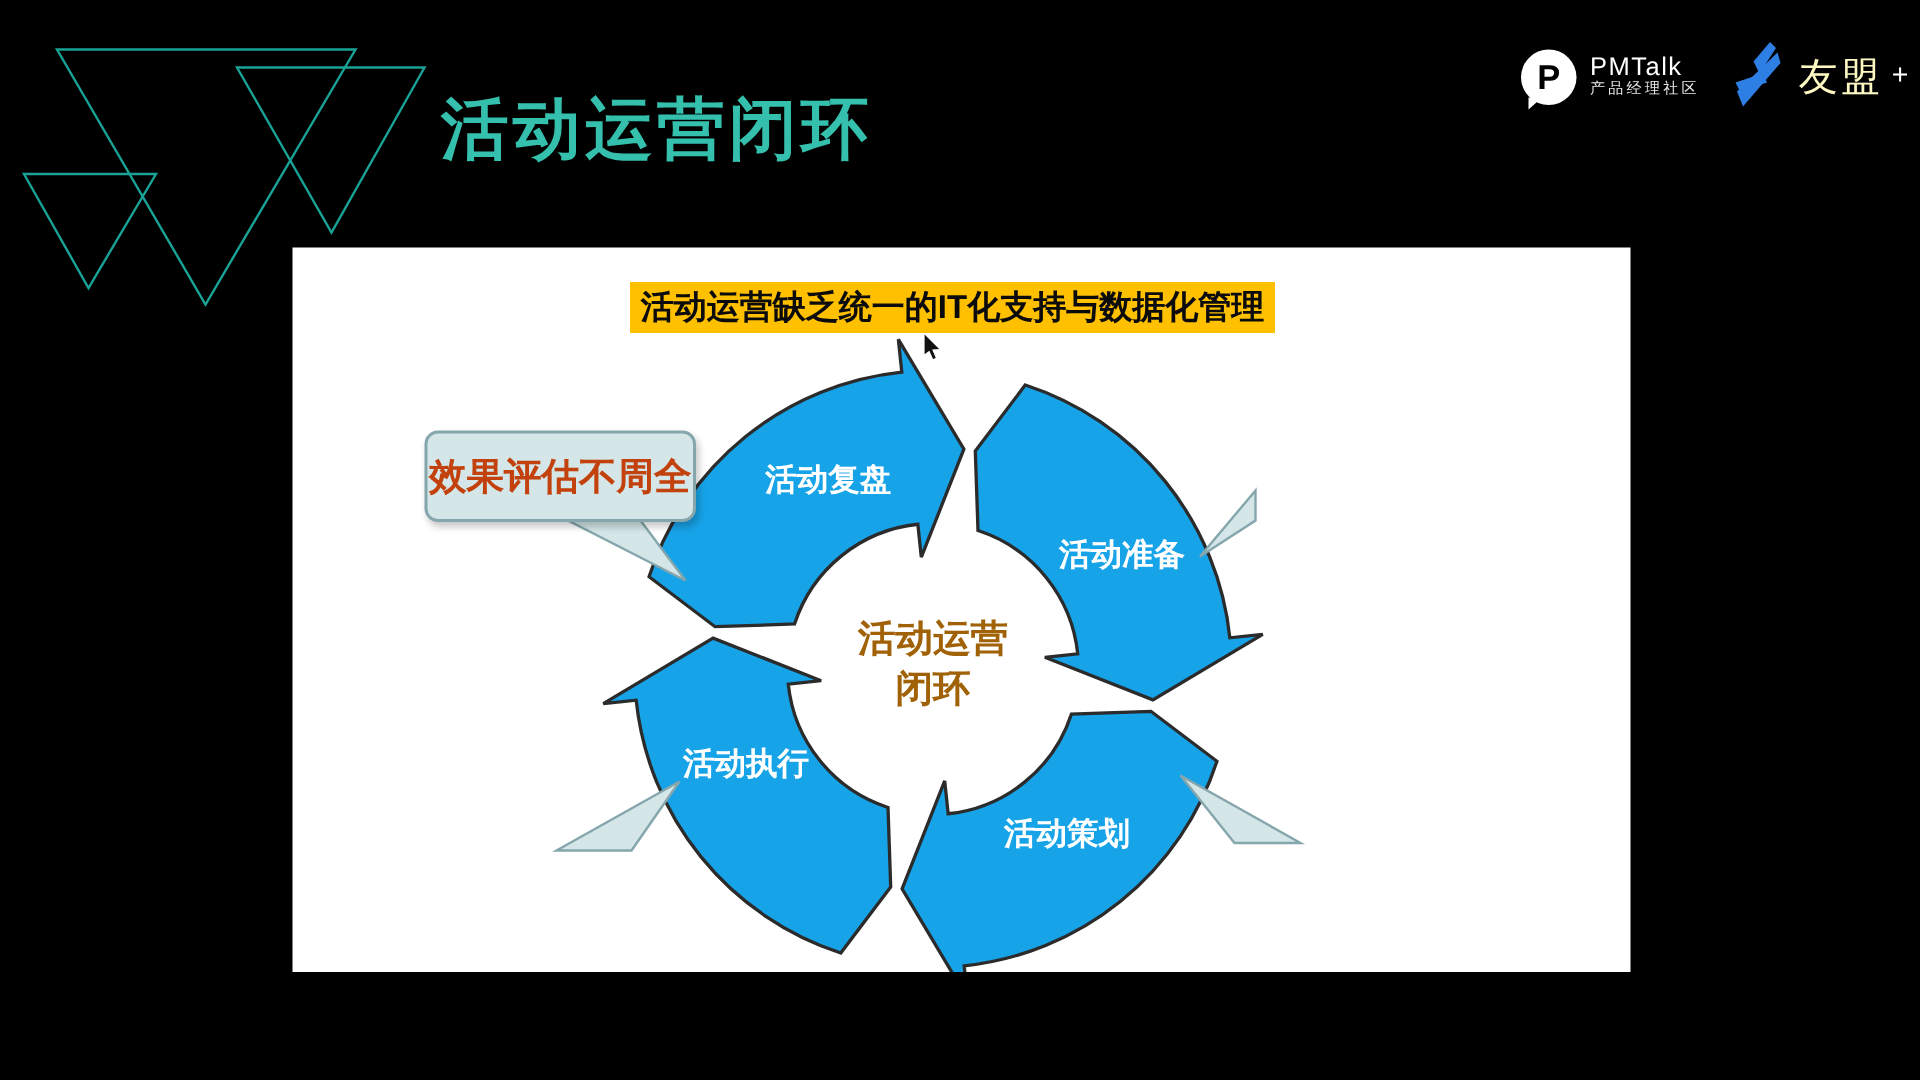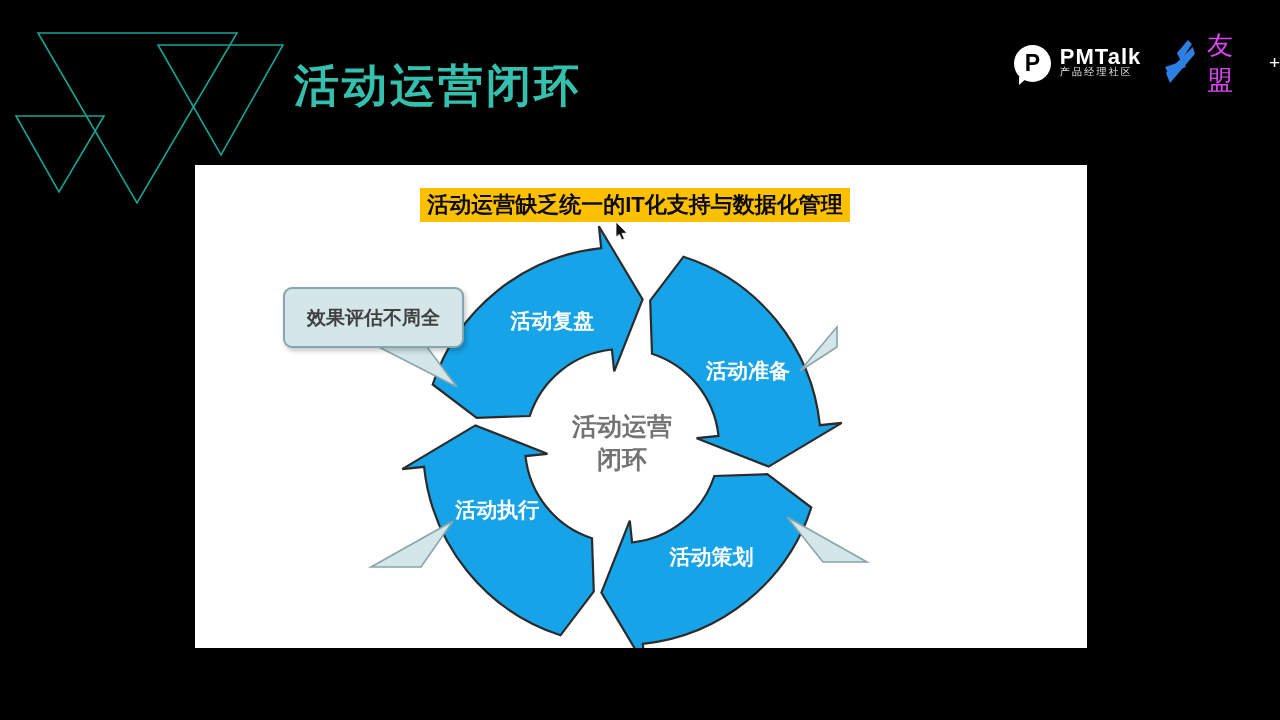--- a/index.html
+++ b/index.html
@@ -14,43 +14,43 @@
               color:var(--title-color);letter-spacing:3px;white-space:nowrap;}
 
   
   #brand{position:absolute;left:1014px;top:28px;display:flex;align-items:center;}
   .pm-badge{width:37px;height:37px;border-radius:50%;background:#fff;color:#000;
             display:flex;align-items:center;justify-content:center;
             font-size:23px;font-weight:800;position:relative;}
   .pm-badge::after{content:"";position:absolute;left:5px;bottom:-3px;width:0;height:0;
             border-left:9px solid #fff;border-bottom:8px solid transparent;}
   .pm-text{margin-left:9px;color:#fff;}
-  .pm-name{font-size:22px;font-weight:700;letter-spacing:1px;line-height:18px;}
+  .pm-name{font-size:17px;font-weight:400;letter-spacing:1px;line-height:18px;}
   .pm-sub{font-size:10px;letter-spacing:2.2px;line-height:12px;color:#e8e8e8;}
   .umeng-icon{margin-left:22px;}
-  .umeng-name{margin-left:8px;color:#d946ef;font-size:26px;letter-spacing:2px;font-weight:500;}
+  .umeng-name{margin-left:8px;color:#fef9c3;font-size:26px;letter-spacing:2px;font-weight:500;}
   .umeng-plus{margin-left:6px;color:#fff;font-size:19px;font-weight:400;}
 
   
   #panel{position:absolute;left:195px;top:165px;width:892px;height:483px;background:#fff;overflow:hidden;}
   #headline{position:absolute;left:225px;top:23px;width:430px;height:34px;
             background:var(--yellow);color:#0b0b0b;font-size:22px;font-weight:800;
             text-align:center;line-height:34px;white-space:nowrap;}
   #cursor{position:absolute;left:420px;top:57px;}
 
   #diagram-svg{position:absolute;left:0;top:0;}
 
   #center-label{position:absolute;left:347px;top:245px;width:160px;text-align:center;
-                color:#737373;font-weight:800;font-size:25px;line-height:33px;}
+                color:#a16207;font-weight:800;font-size:25px;line-height:33px;}
 
   .callout{position:absolute;background:var(--callout-fill);
            border:2px solid var(--callout-border);border-radius:9px;
            box-shadow:2px 3px 5px rgba(0,0,0,.22);
            display:flex;align-items:center;justify-content:center;
-           color:#404040;font-size:19px;font-weight:800;white-space:nowrap;}
+           color:#c2410c;font-size:25px;font-weight:800;white-space:nowrap;}
 </style>
 </head>
 <body>
 
 <div id="slide">
 
   <svg id="deco" width="300" height="215" viewBox="0 0 300 215">
     <polygon points="38,33 237,33 137,203" fill="none" style="stroke:var(--triangle-color)" stroke-width="1.6"></polygon>
     <polygon points="158,45 283,45 221,155" fill="none" style="stroke:var(--triangle-color)" stroke-width="1.6"></polygon>
     <polygon points="16,116 104,116 59,192" fill="none" style="stroke:var(--triangle-color)" stroke-width="1.6"></polygon>

